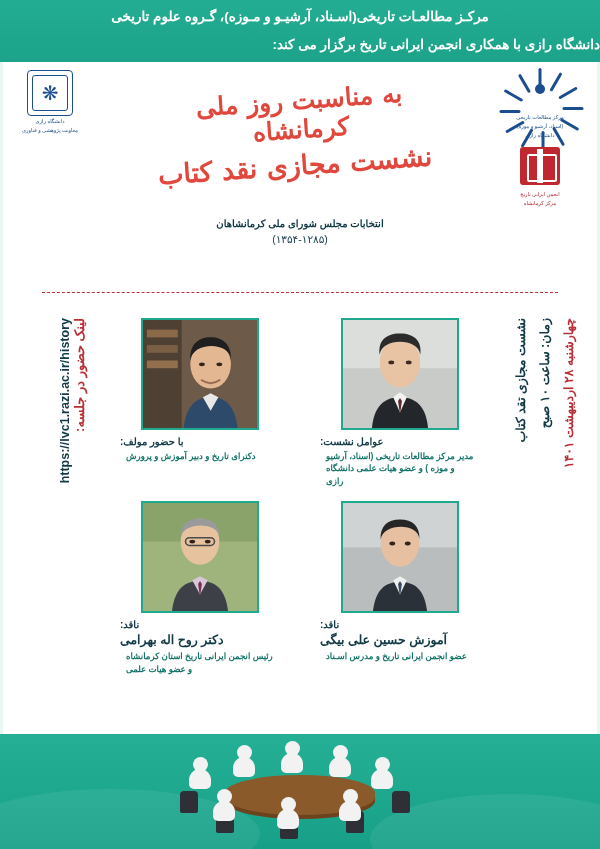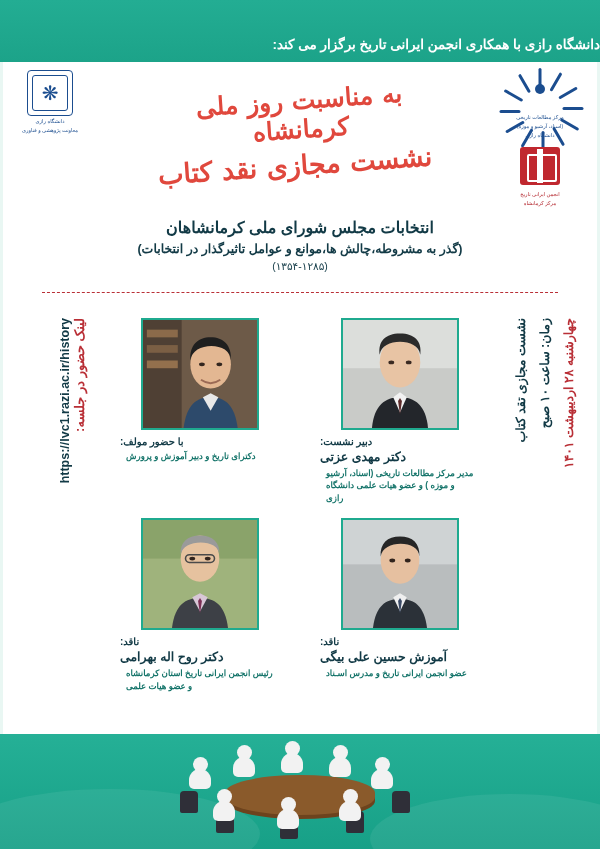--- a/index.html
+++ b/index.html
@@ -147,21 +147,21 @@
     direction: rtl;
     letter-spacing: 1px;
   }
 
   
   .subject {
     position: absolute; top: 218px; left: 0; width: 600px;
     text-align: center; direction: rtl;
     color: #14333d;
   }
-  .subject .l1 { font-size: 16px; font-weight: bold; color: #123a46; }
+  .subject .l1 { font-size: 10px; font-weight: bold; color: #123a46; }
   .subject .l2 { font-size: 12.5px; font-weight: bold; margin-top: 4px; color: #123a46; }
   .subject .l3 { font-size: 10.5px; font-weight: normal; margin-top: 4px; color: #123a46; }
 
   
   .divider {
     position: absolute; top: 292px; left: 42px;
     width: 516px; height: 0;
     border-top: 1.6px dashed #b92f36;
   }
 
@@ -306,20 +306,21 @@
   }
   .edge-l { left: 0; }
   .edge-r { right: 0; }
 </style>
 </head>
 <body>
 
 <div class="poster">
 
   <div class="top-band">
+    <div class="top-line top-line-1">مرکـز مطالعـات تاریخی(اسـناد، آرشیـو و مـوزه)، گـروه علوم تاریخی</div>
     <div class="top-line top-line-2">دانشگاه رازی با همکاری انجمن ایرانی تاریخ برگزار می کند:</div>
   </div>
 
   <div class="body-area"></div>
   <div class="edge-l"></div>
   <div class="edge-r"></div>
 
   <div class="logo-left">
     <div class="seal">
       <div class="seal-glyph">❋</div>
@@ -357,21 +358,20 @@
       <div class="logo-sub red">انجمن ایرانی تاریخ</div>
       <div class="logo-sub red">مرکز کرمانشاه</div>
     </div>
   </div>
 
   <div class="calli-1">به مناسبت روز ملی کرمانشاه</div>
   <div class="calli-2">نشست مجازی نقد کتاب</div>
 
   <div class="subject">
     <div class="l1">انتخابات مجلس شورای ملی کرمانشاهان</div>
-    <div class="l2">(گذر به مشروطه،چالش ها،موانع و عوامل تاثیرگذار در انتخابات)</div>
     <div class="l3">(۱۳۵۴-۱۲۸۵)</div>
   </div>
 
   <div class="divider"></div>
 
   <div class="v-left">
     <div class="v-left-inner">لینک حضور در جلسه:</div>
     <div class="v-left-url">https://lvc1.razi.ac.ir/history</div>
   </div>
 
@@ -392,22 +392,21 @@
             <rect x="0" y="0" width="118" height="50" fill="#dcdedb"></rect>
             <ellipse cx="59" cy="44" rx="21" ry="26" fill="#e8c4a4"></ellipse>
             <path d="M38 36c2-18 40-18 42 0 2-14-6-22-21-22s-23 8-21 22z" fill="#2b2b2b"></path>
             <path d="M30 112c2-24 14-32 29-32s27 8 29 32z" fill="#23262b"></path>
             <path d="M52 80l7 16 7-16-7-5z" fill="#f2f2f2"></path>
             <path d="M57 84l2 14 2-14-2-3z" fill="#5c2b2b"></path>
             <ellipse cx="50" cy="44" rx="3" ry="2" fill="#3a2a22"></ellipse>
             <ellipse cx="68" cy="44" rx="3" ry="2" fill="#3a2a22"></ellipse>
           </svg>
         </div>
-        <div class="role">دبیر نشست:</div>
-        <div class="pname">دکتر مهدی عزتی</div>
+        <div class="role">عوامل نشست:</div>
         <div class="paff">مدیر مرکز مطالعات تاریخی (اسناد، آرشیو و موزه ) و عضو هیات علمی دانشگاه رازی</div>
       </div>
 
       <div class="person">
         <div class="photo">
           <svg viewBox="0 0 118 112" preserveAspectRatio="none" aria-hidden="true">
             <rect x="0" y="0" width="118" height="112" fill="#6d5a48"></rect>
             <rect x="0" y="0" width="40" height="112" fill="#4f4034"></rect>
             <rect x="4" y="10" width="32" height="8" fill="#8b6a4a"></rect>
             <rect x="4" y="26" width="32" height="8" fill="#7b5f44"></rect>

